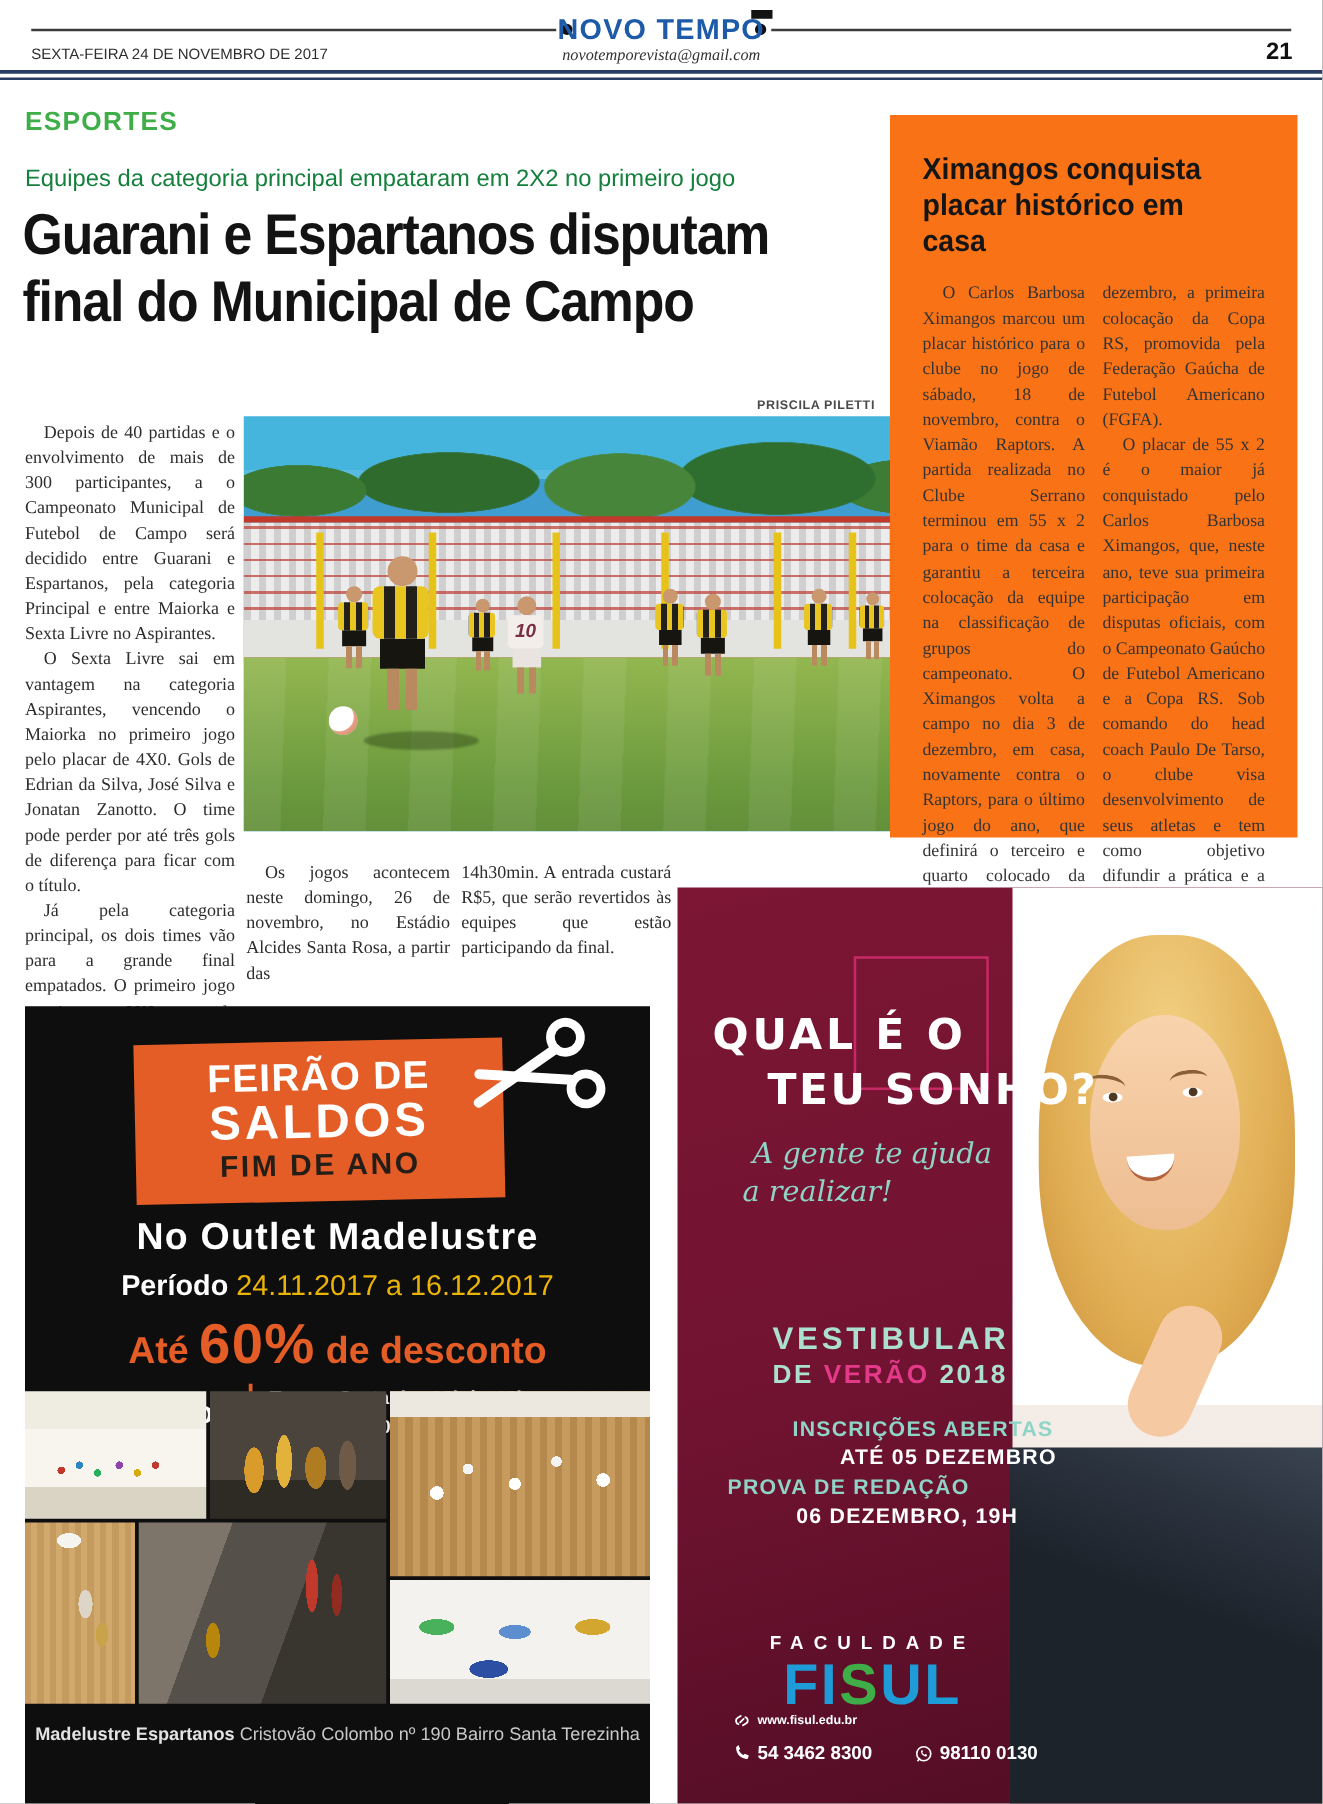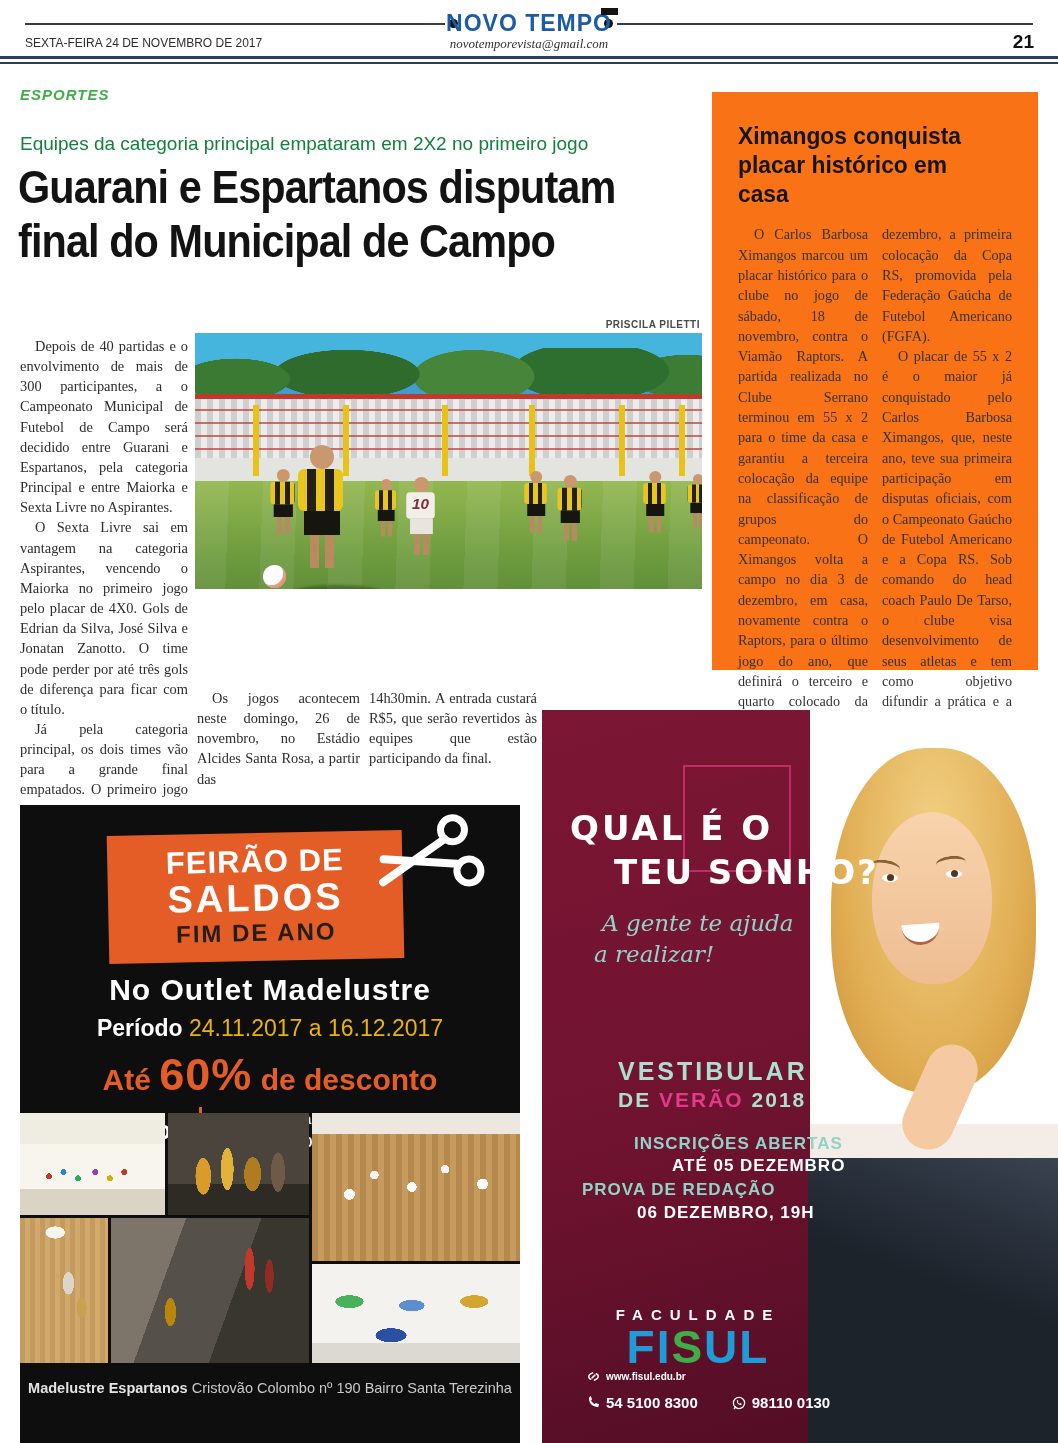--- a/index.html
+++ b/index.html
@@ -13,38 +13,38 @@
   .bullet-l{left:449px;} .bullet-r{right:445px;}
   .masthead{position:absolute;top:10px;left:0;width:100%;text-align:center;
             font-size:23px;font-weight:bold;letter-spacing:1px;color:#1d5aa8;}
   .masthead-mark{position:absolute;top:8px;left:601px;width:17px;height:7px;background:#121212;}
   .date-line{position:absolute;top:36px;left:25px;font-size:12px;color:#2e2e2e;}
   .email-line{position:absolute;top:36px;left:0;width:100%;text-align:center;
               font-family:"Liberation Serif",serif;font-style:italic;font-size:13px;color:#333;}
   .page-num{position:absolute;top:31px;right:24px;font-size:19px;font-weight:bold;color:#111;}
   .double-rule{position:absolute;top:56px;left:0;width:100%;height:3px;
                border-top:3px solid #2a3d63;border-bottom:2px solid #2a3d63;background:#fff;}
-  .section-label{position:absolute;top:86px;left:20px;font-size:15px;font-weight:bold;
-                 letter-spacing:1px;color:#3fae49;font-style:italic;}
+  .section-label{position:absolute;top:86px;left:20px;font-size:21px;font-weight:bold;
+                 letter-spacing:1px;color:#3fae49;}
   
   .kicker{position:absolute;top:133px;left:20px;font-size:19px;color:#15803d;}
   .headline{position:absolute;top:160px;left:18px;width:760px;font-size:46px;line-height:1.18;
             font-weight:bold;color:#131313;transform:scaleX(.9);transform-origin:left top;
             letter-spacing:-1px;}
   .photo-credit{position:absolute;top:319px;left:195px;width:505px;text-align:right;
                 font-size:10px;font-weight:bold;letter-spacing:.5px;color:#4a4a4a;}
   .body-col{position:absolute;font-family:"Liberation Serif",serif;font-size:14.4px;
             line-height:1.4;color:#2d2d2d;text-align:justify;}
   .body-col p{margin:0;text-indent:15px;}
   .col1{top:336px;left:20px;width:168px;}
   .col2{top:688px;left:197px;width:163px;}
   .col3{top:688px;left:369px;width:168px;}
   
-  .photo{position:absolute;top:333px;left:195px;width:507px;height:256px;overflow:hidden;
-         background:linear-gradient(#45b5de 0 13%,#58bce0 13% 15%,#3f9ecf 15%);}
+  .photo{position:absolute;top:333px;left:195px;width:507px;height:332px;overflow:hidden;
+         background:linear-gradient(#45b5de 0 13%,#58bce0 13% 15%,#3f9ecf 15%);padding-left:40px;}
   .trees{position:absolute;top:6%;left:0;width:100%;height:20%;
      background:
       radial-gradient(ellipse 90px 34px at 8% 60%,#3a7a33 60%,transparent 61%),
       radial-gradient(ellipse 120px 40px at 30% 50%,#2f6b2c 60%,transparent 61%),
       radial-gradient(ellipse 100px 44px at 55% 55%,#47863a 60%,transparent 61%),
       radial-gradient(ellipse 130px 48px at 78% 45%,#2e6e2e 60%,transparent 61%),
       radial-gradient(ellipse 90px 36px at 97% 55%,#3c7c34 60%,transparent 61%);}
   .stand{position:absolute;top:24%;left:0;width:100%;height:25%;
      border-top:5px solid #c0392b;
      background:
@@ -396,21 +396,21 @@
           </svg>
       </span>
       <span>www.fisul.edu.br</span>
     </div>
     <div class="fisul-phones">
       <span class="micon">
         <svg width="13" height="13" viewBox="0 0 14 14">
             <path d="M2 2 c0 6 4 10 10 10 l1-3 -3.5-1.5 -1 1.2 c-2-1-3.2-2.2-4.2-4.2 l1.2-1 L4 0 Z" fill="#fff"></path>
           </svg>
       </span>
-      <span>54 5100 8300</span>
+      <span>54 3462 8300</span>
       <span class="gap"></span>
       <span class="micon">
         <svg width="14" height="14" viewBox="0 0 14 14">
             <circle cx="7" cy="7" r="5.6" fill="none" stroke="#fff" stroke-width="1.3"></circle>
             <path d="M2 13 L4 10.5" stroke="#fff" stroke-width="1.3"></path>
             <path d="M4.8 4.8 c0 2.6 1.8 4.4 4.4 4.4 l0.5-1.4 -1.6-0.7 -0.5 0.6 c-0.9-0.5-1.4-1-1.8-1.8 l0.6-0.5 -0.7-1.6 Z" fill="#fff"></path>
           </svg>
       </span>
       <span>98110 0130</span>
     </div>

